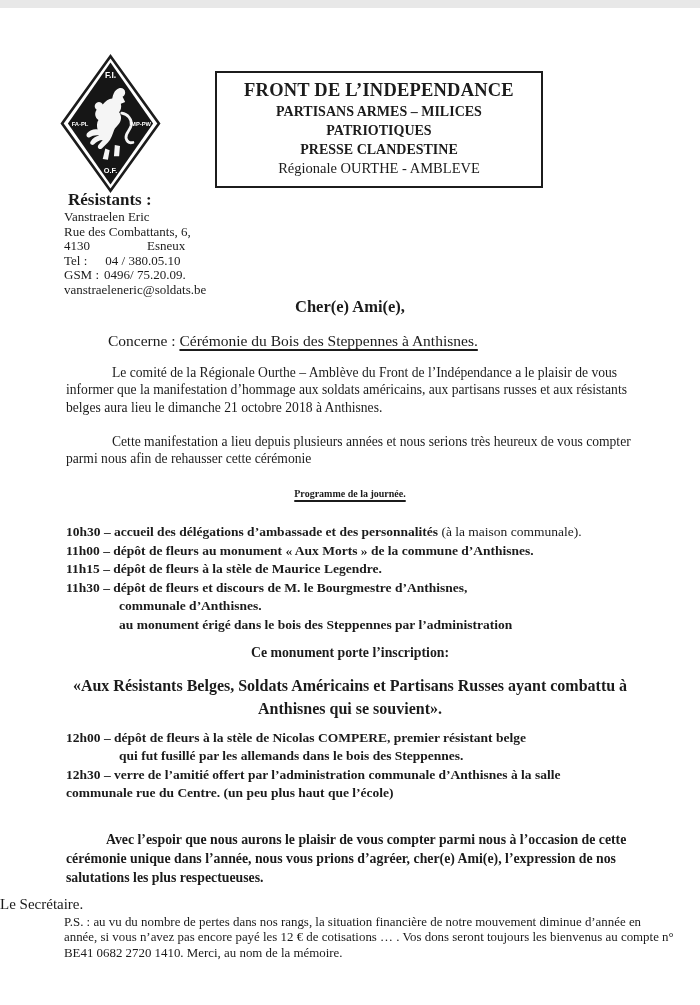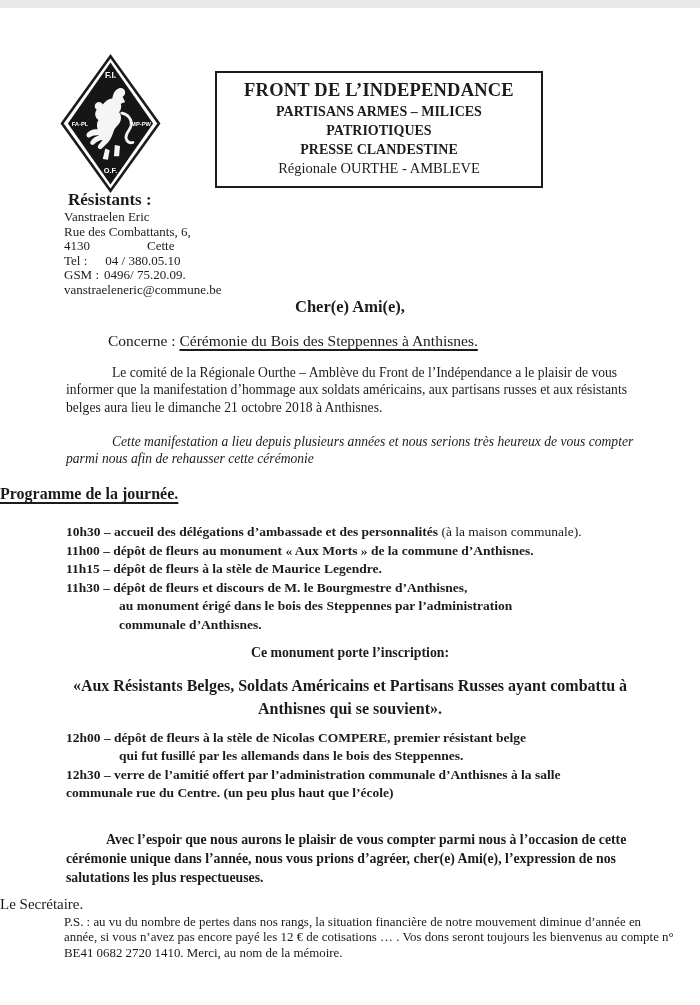--- a/index.html
+++ b/index.html
@@ -31,22 +31,22 @@
   .sec-city { margin-left:57px; }
   .sec-tel  { margin-left:18px; }
   .sec-gsm  { margin-left:5px; }
   
   .b { font-weight:bold; }
   .u { text-decoration:underline; text-decoration-thickness:2px; text-underline-offset:3px; }
   .salutation { margin-top:0; text-align:center; font-weight:bold; font-size:16.5px; line-height:20px; }
   .subject { margin:14px 0 0 108px; font-size:15.5px; font-weight:normal; line-height:20px; }
   .para { width:576px; margin:13px 0 0 66px; font-size:13.6px; line-height:17.3px; }
   .para.ind { text-indent:46px; }
-  .para2 { margin-top:17px;font-style:italic; }
-  .prog-heading { margin-top:17px; font-size:16px; font-weight:bold; line-height:20px; }
+  .para2 { margin-top:17px; }
+  .prog-heading { margin-top:17px; text-align:center; font-size:10px; font-weight:bold; line-height:20px; }
   .schedule { margin:19px 0 0 66px; font-size:13.5px; line-height:18.4px; }
   .schedule2 { margin-top:9px; }
   .sline { white-space:nowrap; }
   .sline.cont { padding-left:53px; }
   .monument-intro { margin-top:10px; text-align:center; font-size:13.8px; font-weight:bold; line-height:18px; }
   .inscription { margin:12px auto 0; width:562px; text-align:center; font-size:16px; font-weight:bold; line-height:23px; }
   .closing { width:580px; margin:27px 0 0 66px; font-weight:bold; font-size:13.8px; line-height:19px; text-indent:40px; }
   .signature { margin-top:8px; text-align:left; padding-right:71px; font-weight:normal; font-size:15px; line-height:19px; }
   .postscript { width:612px; margin:1px 0 0 64px; font-size:12.9px; line-height:15.6px; }
   .logo-label { font-family:"Liberation Sans","DejaVu Sans",sans-serif; font-weight:bold; }
@@ -77,29 +77,29 @@
       <div class="tb2">PARTISANS ARMES – MILICES PATRIOTIQUES</div>
       <div class="tb3">PRESSE CLANDESTINE</div>
       <div class="tb4">Régionale OURTHE - AMBLEVE</div>
     </div>
   </div>
 
   <div class="sec-heading">Résistants :</div>
   <div class="sec-line">Vanstraelen Eric</div>
   <div class="sec-line">Rue des Combattants, 6,</div>
   <div class="sec-line">
-    <span>4130</span><span class="sec-city">Cette</span>
+    <span>4130</span><span class="sec-city">Esneux</span>
   </div>
   <div class="sec-line">
     <span>Tel :</span><span class="sec-tel">04 / 380.05.10</span>
   </div>
   <div class="sec-line">
     <span>GSM :</span><span class="sec-gsm">0496/ 75.20.09.</span>
   </div>
-  <div class="sec-line">vanstraeleneric@commune.be</div>
+  <div class="sec-line">vanstraeleneric@soldats.be</div>
 
   <div class="salutation">Cher(e) Ami(e),</div>
 
   <div class="subject">
     <span>Concerne :</span>
     <span class="u">Cérémonie du Bois des Steppennes à Anthisnes.</span>
   </div>
 
   <p class="para ind">Le comité de la Régionale Ourthe – Amblève du Front de l’Indépendance a le plaisir de vous informer que la manifestation d’hommage aux soldats américains, aux partisans russes et aux résistants belges aura lieu le dimanche 21 octobre 2018 à Anthisnes.</p>
   <p class="para ind para2">Cette manifestation a lieu depuis plusieurs années et nous serions très heureux de vous compter parmi nous afin de rehausser cette cérémonie</p>
@@ -115,24 +115,24 @@
     <div class="sline">
       <span class="b">11h00 – dépôt de fleurs au monument « Aux Morts » de la commune d’Anthisnes.</span>
     </div>
     <div class="sline">
       <span class="b">11h15 – dépôt de fleurs à la stèle de Maurice Legendre.</span>
     </div>
     <div class="sline">
       <span class="b">11h30 – dépôt de fleurs et discours de M. le Bourgmestre d’Anthisnes,</span>
     </div>
     <div class="sline cont">
-      <span class="b">au monument érigé dans le bois des Steppennes par l’administration</span>
+      <span class="b">communale d’Anthisnes.</span>
     </div>
     <div class="sline cont">
-      <span class="b">communale d’Anthisnes.</span>
+      <span class="b">au monument érigé dans le bois des Steppennes par l’administration</span>
     </div>
   </div>
 
   <div class="monument-intro">Ce monument porte l’inscription:</div>
   <div class="inscription">«Aux Résistants Belges, Soldats Américains et Partisans Russes ayant combattu à Anthisnes qui se souvient».</div>
 
   <div class="schedule schedule2">
     <div class="sline b">12h00 – dépôt de fleurs à la stèle de Nicolas COMPERE, premier résistant belge</div>
     <div class="sline cont b">qui fut fusillé par les allemands dans le bois des Steppennes.</div>
     <div class="sline b">12h30 – verre de l’amitié offert par l’administration communale d’Anthisnes à la salle</div>

